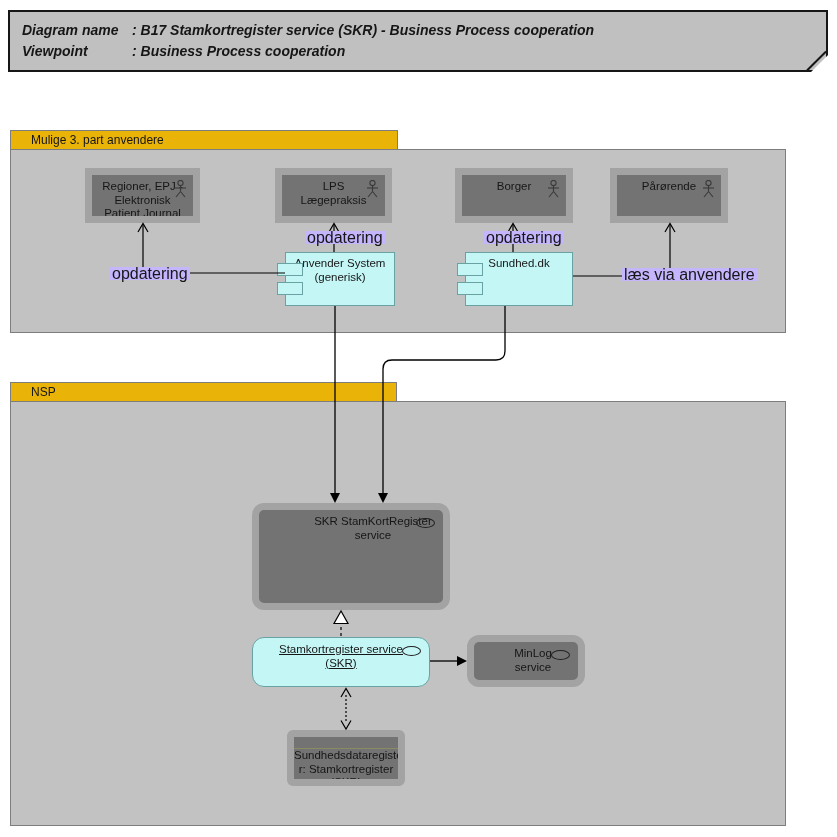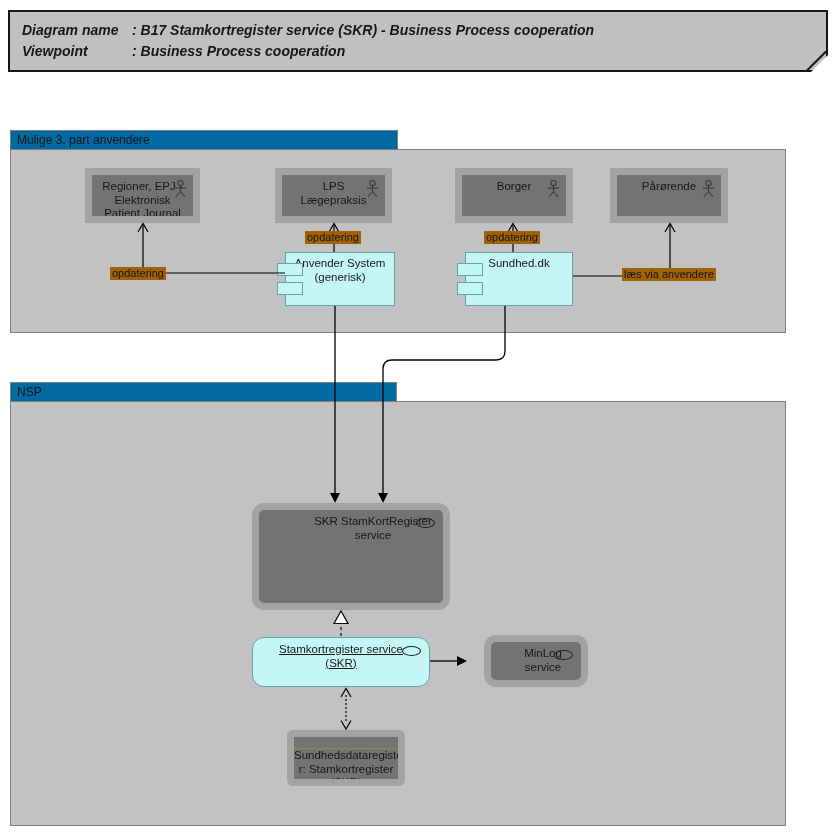--- a/index.html
+++ b/index.html
@@ -12,22 +12,22 @@
   .note{
     background:#c0c0c0;border:2px solid #161616;box-sizing:border-box;
     clip-path:polygon(0 0,100% 0,100% calc(100% - 17px),calc(100% - 17px) 100%,0 100%);
     font-size:14px;font-weight:bold;line-height:21px;padding:8px 12px;z-index:2;font-style:italic;
   }
   .note-row{display:flex;}
   .note-label{width:110px;flex:0 0 110px;}
   .note-cut{width:27px;height:2px;background:#161616;transform:rotate(-45deg);transform-origin:center;z-index:3;}
   
   .group-tab{
-    background:#0369a1;border:1px solid #7d7d7d;box-sizing:border-box;
-    font-size:12px;line-height:18px;padding-left:6px;z-index:1;
+    background:#eab308;border:1px solid #7d7d7d;box-sizing:border-box;
+    font-size:12px;line-height:18px;padding-left:20px;z-index:1;
   }
   .group-body{background:#c2c2c2;border:1px solid #7d7d7d;box-sizing:border-box;z-index:1;}
   
   .node{
     box-sizing:border-box;font-size:11.5px;line-height:13.5px;text-align:center;
     z-index:2;overflow:hidden;
   }
   .yellow{background:#737373;border:7px solid #a3a3a3;}
   .cyan{background:#c5f6f6;border:1px solid #68a2a2;}
   .rounded{border-radius:12px;}
@@ -40,21 +40,21 @@
   }
   .actor-icon{position:absolute;top:5px;right:6px;width:13px;height:18px;}
   .port{
     position:absolute;left:-9px;width:26px;height:13px;box-sizing:border-box;
     background:#c5f6f6;border:1px solid #68a2a2;
   }
   .port1{top:10px;} .port2{top:29px;}
   .obj-bar{border-bottom:1px solid #8a8a63;height:11px;}
   
   .rel-label{
-    background:#a16207;font-size:11px;line-height:13px;padding:0 2px;z-index:6;
+    background:#c4b5fd;font-size:16px;line-height:13px;padding:0 2px;z-index:6;
   }
   #wires{position:absolute;left:0;top:0;z-index:5;pointer-events:none;}
 </style>
 </head>
 <body>
 
 <div id="canvas">
 
   <div class="abs note" style="left:8px;top:10px;width:820px;height:62px;">
     <div class="note-row">
@@ -139,21 +139,21 @@
 service</span>
     <div class="oval-icon"></div>
   </div>
 
   <div class="abs node cyan rounded pad-top" style="left:252px;top:637px;width:178px;height:50px;text-decoration:underline;">
     <span class="multiline">Stamkortregister service
 (SKR)</span>
     <div class="oval-icon"></div>
   </div>
 
-  <div class="abs node yellow rounded pad-top" style="left:484px;top:635px;width:104px;height:52px;padding-left:14px;">
+  <div class="abs node yellow rounded pad-top" style="left:467px;top:635px;width:118px;height:52px;padding-left:14px;">
     <span class="multiline">MinLog
 service</span>
     <div class="oval-icon"></div>
   </div>
 
   <div class="abs node yellow" style="left:287px;top:730px;width:118px;height:56px;border-radius:6px;">
     <div class="obj-bar"></div>
     <span class="multiline">Sundhedsdataregiste
 r: Stamkortregister
 (SKR)</span>

